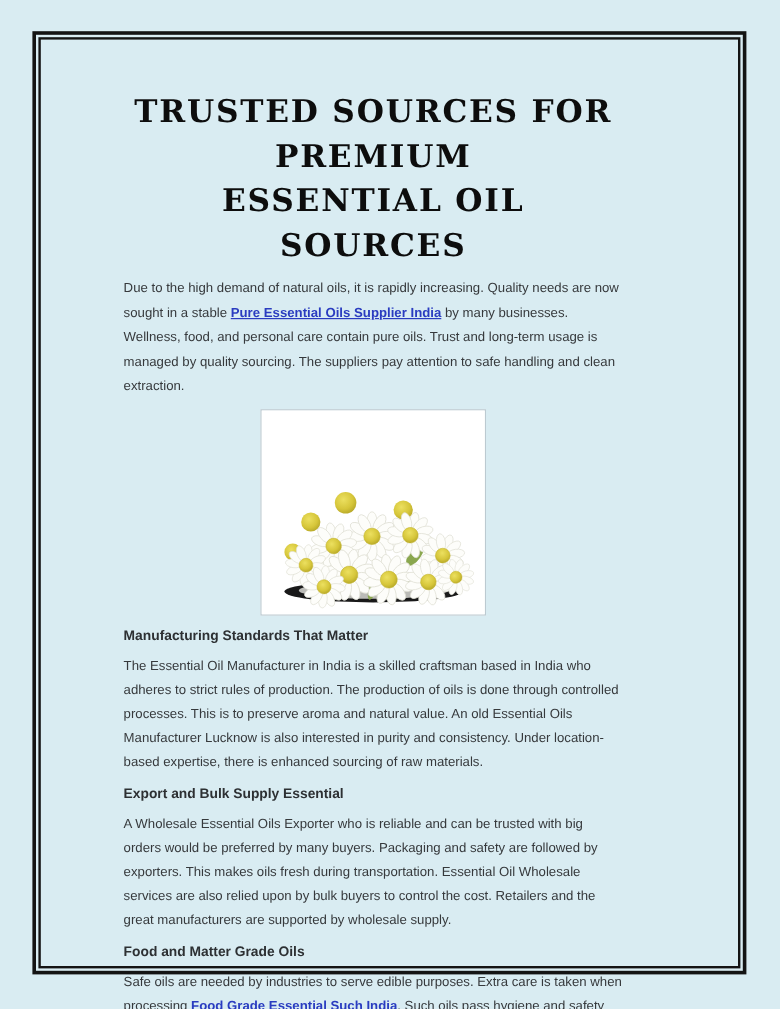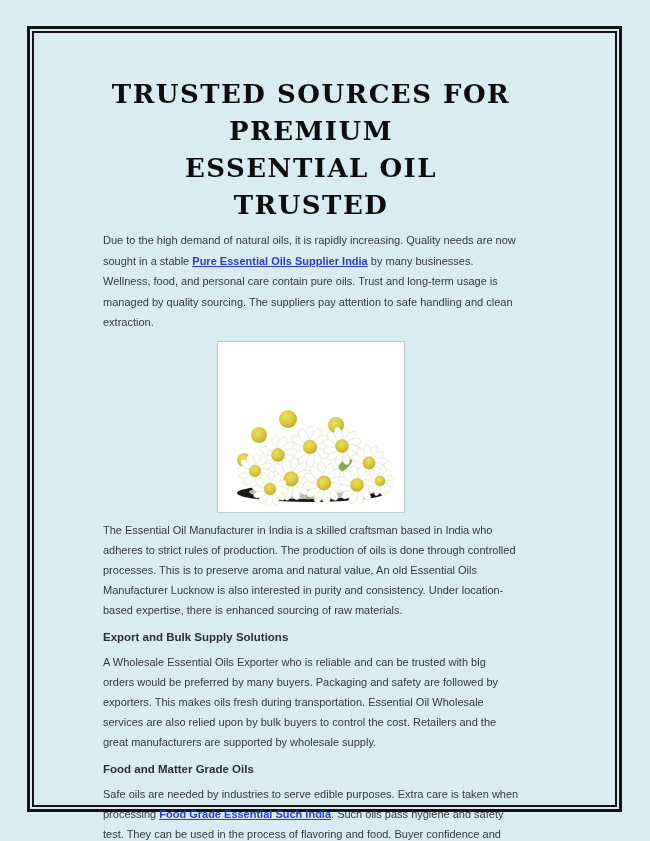--- a/index.html
+++ b/index.html
@@ -67,21 +67,21 @@
 <body>
 
 <div class="frame-outer">
   <div class="frame-inner"></div>
 </div>
 
 <div class="content">
 
   <h1 class="doc-title">
     <span class="title-line">TRUSTED SOURCES FOR PREMIUM</span>
-    <span class="title-line">ESSENTIAL OIL TRUSTED</span>
+    <span class="title-line">ESSENTIAL OIL SOURCES</span>
   </h1>
 
   <p class="body-text"><span>Due to the high demand of natural oils, it is rapidly increasing. Quality needs are now sought in a stable </span><a href="#" class="doc-link">Pure Essential Oils Supplier India</a><span> by many businesses. Wellness, food, and personal care contain pure oils. Trust and long-term usage is managed by quality sourcing. The suppliers pay attention to safe handling and clean extraction.</span></p>
 
   <figure class="photo">
     <svg viewBox="0 0 186 170" width="186" height="170">
       <rect width="186" height="170" fill="#ffffff"></rect>
       <ellipse cx="93" cy="151" rx="74" ry="9" fill="#ececе8" opacity="0.9"></ellipse>
       <ellipse cx="93" cy="150" rx="62" ry="7" fill="#e4e4df" opacity="0.8"></ellipse>
       <defs>
@@ -125,23 +125,24 @@
       <use href="#daisy" transform="translate(37,129) scale(0.8) rotate(8)"></use>
 
       <use href="#daisy" transform="translate(73,137) scale(1) rotate(12)"></use>
       <use href="#daisy" transform="translate(106,141) scale(0.98) rotate(-8)"></use>
       <use href="#daisy" transform="translate(139,143) scale(0.9) rotate(18)"></use>
       <use href="#daisy" transform="translate(162,139) scale(0.7) rotate(-14)"></use>
       <use href="#daisy" transform="translate(52,147) scale(0.82) rotate(5)"></use>
     </svg>
   </figure>
 
+  <h2 class="section-heading">Manufacturing Standards That Matter</h2>
   <p class="body-text section-body">The Essential Oil Manufacturer in India is a skilled craftsman based in India who adheres to strict rules of production. The production of oils is done through controlled processes. This is to preserve aroma and natural value. An old Essential Oils Manufacturer Lucknow is also interested in purity and consistency. Under location-based expertise, there is enhanced sourcing of raw materials.</p>
 
-  <h2 class="section-heading">Export and Bulk Supply Solutions</h2>
+  <h2 class="section-heading">Export and Bulk Supply Essential</h2>
   <p class="body-text section-body">A Wholesale Essential Oils Exporter who is reliable and can be trusted with big orders would be preferred by many buyers. Packaging and safety are followed by exporters. This makes oils fresh during transportation. Essential Oil Wholesale services are also relied upon by bulk buyers to control the cost. Retailers and the great manufacturers are supported by wholesale supply.</p>
 
   <h2 class="section-heading">Food and Matter Grade Oils</h2>
   <p class="body-text section-body"><span>Safe oils are needed by industries to serve edible purposes. Extra care is taken when processing </span><a href="#" class="doc-link">Food Grade Essential Such India</a><span>. Such oils pass hygiene and safety test. They can be used in the process of flavoring and food. Buyer confidence and trust can be achieved through proper certification.</span></p>
 
   <h2 class="section-heading">Specialty Oils and Natural Purity</h2>
 
 </div>
 
 </body></html>

